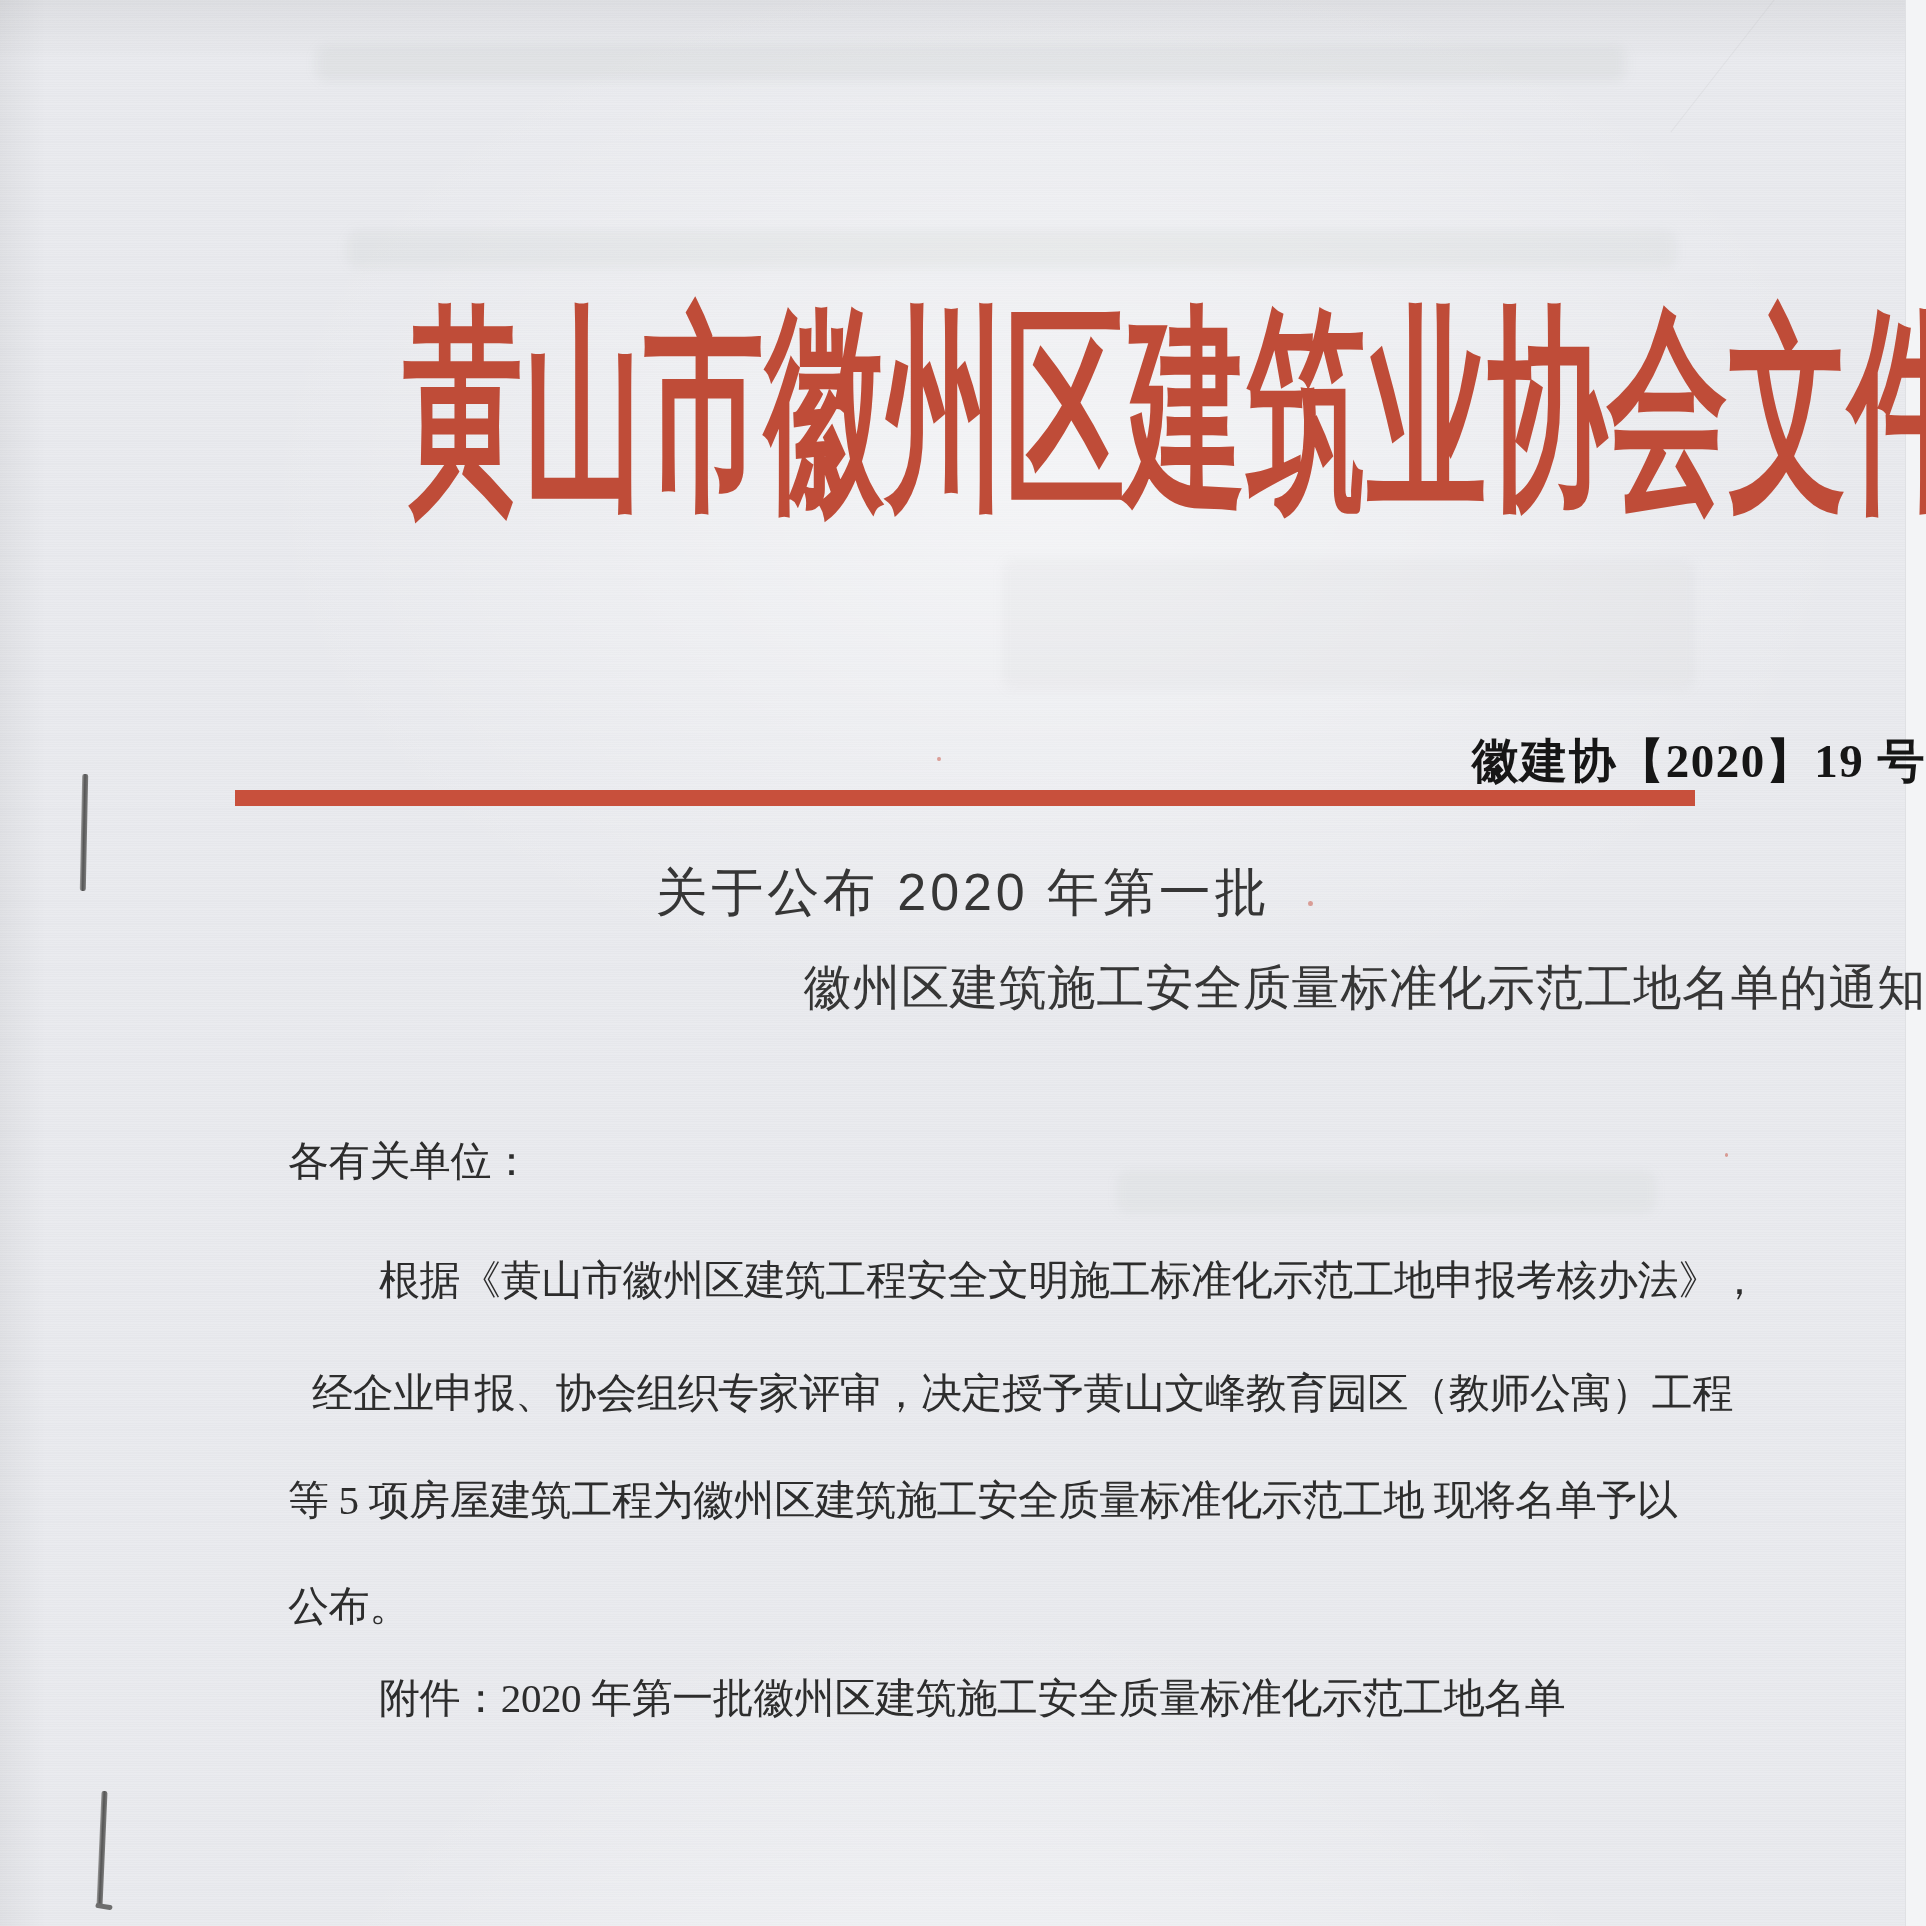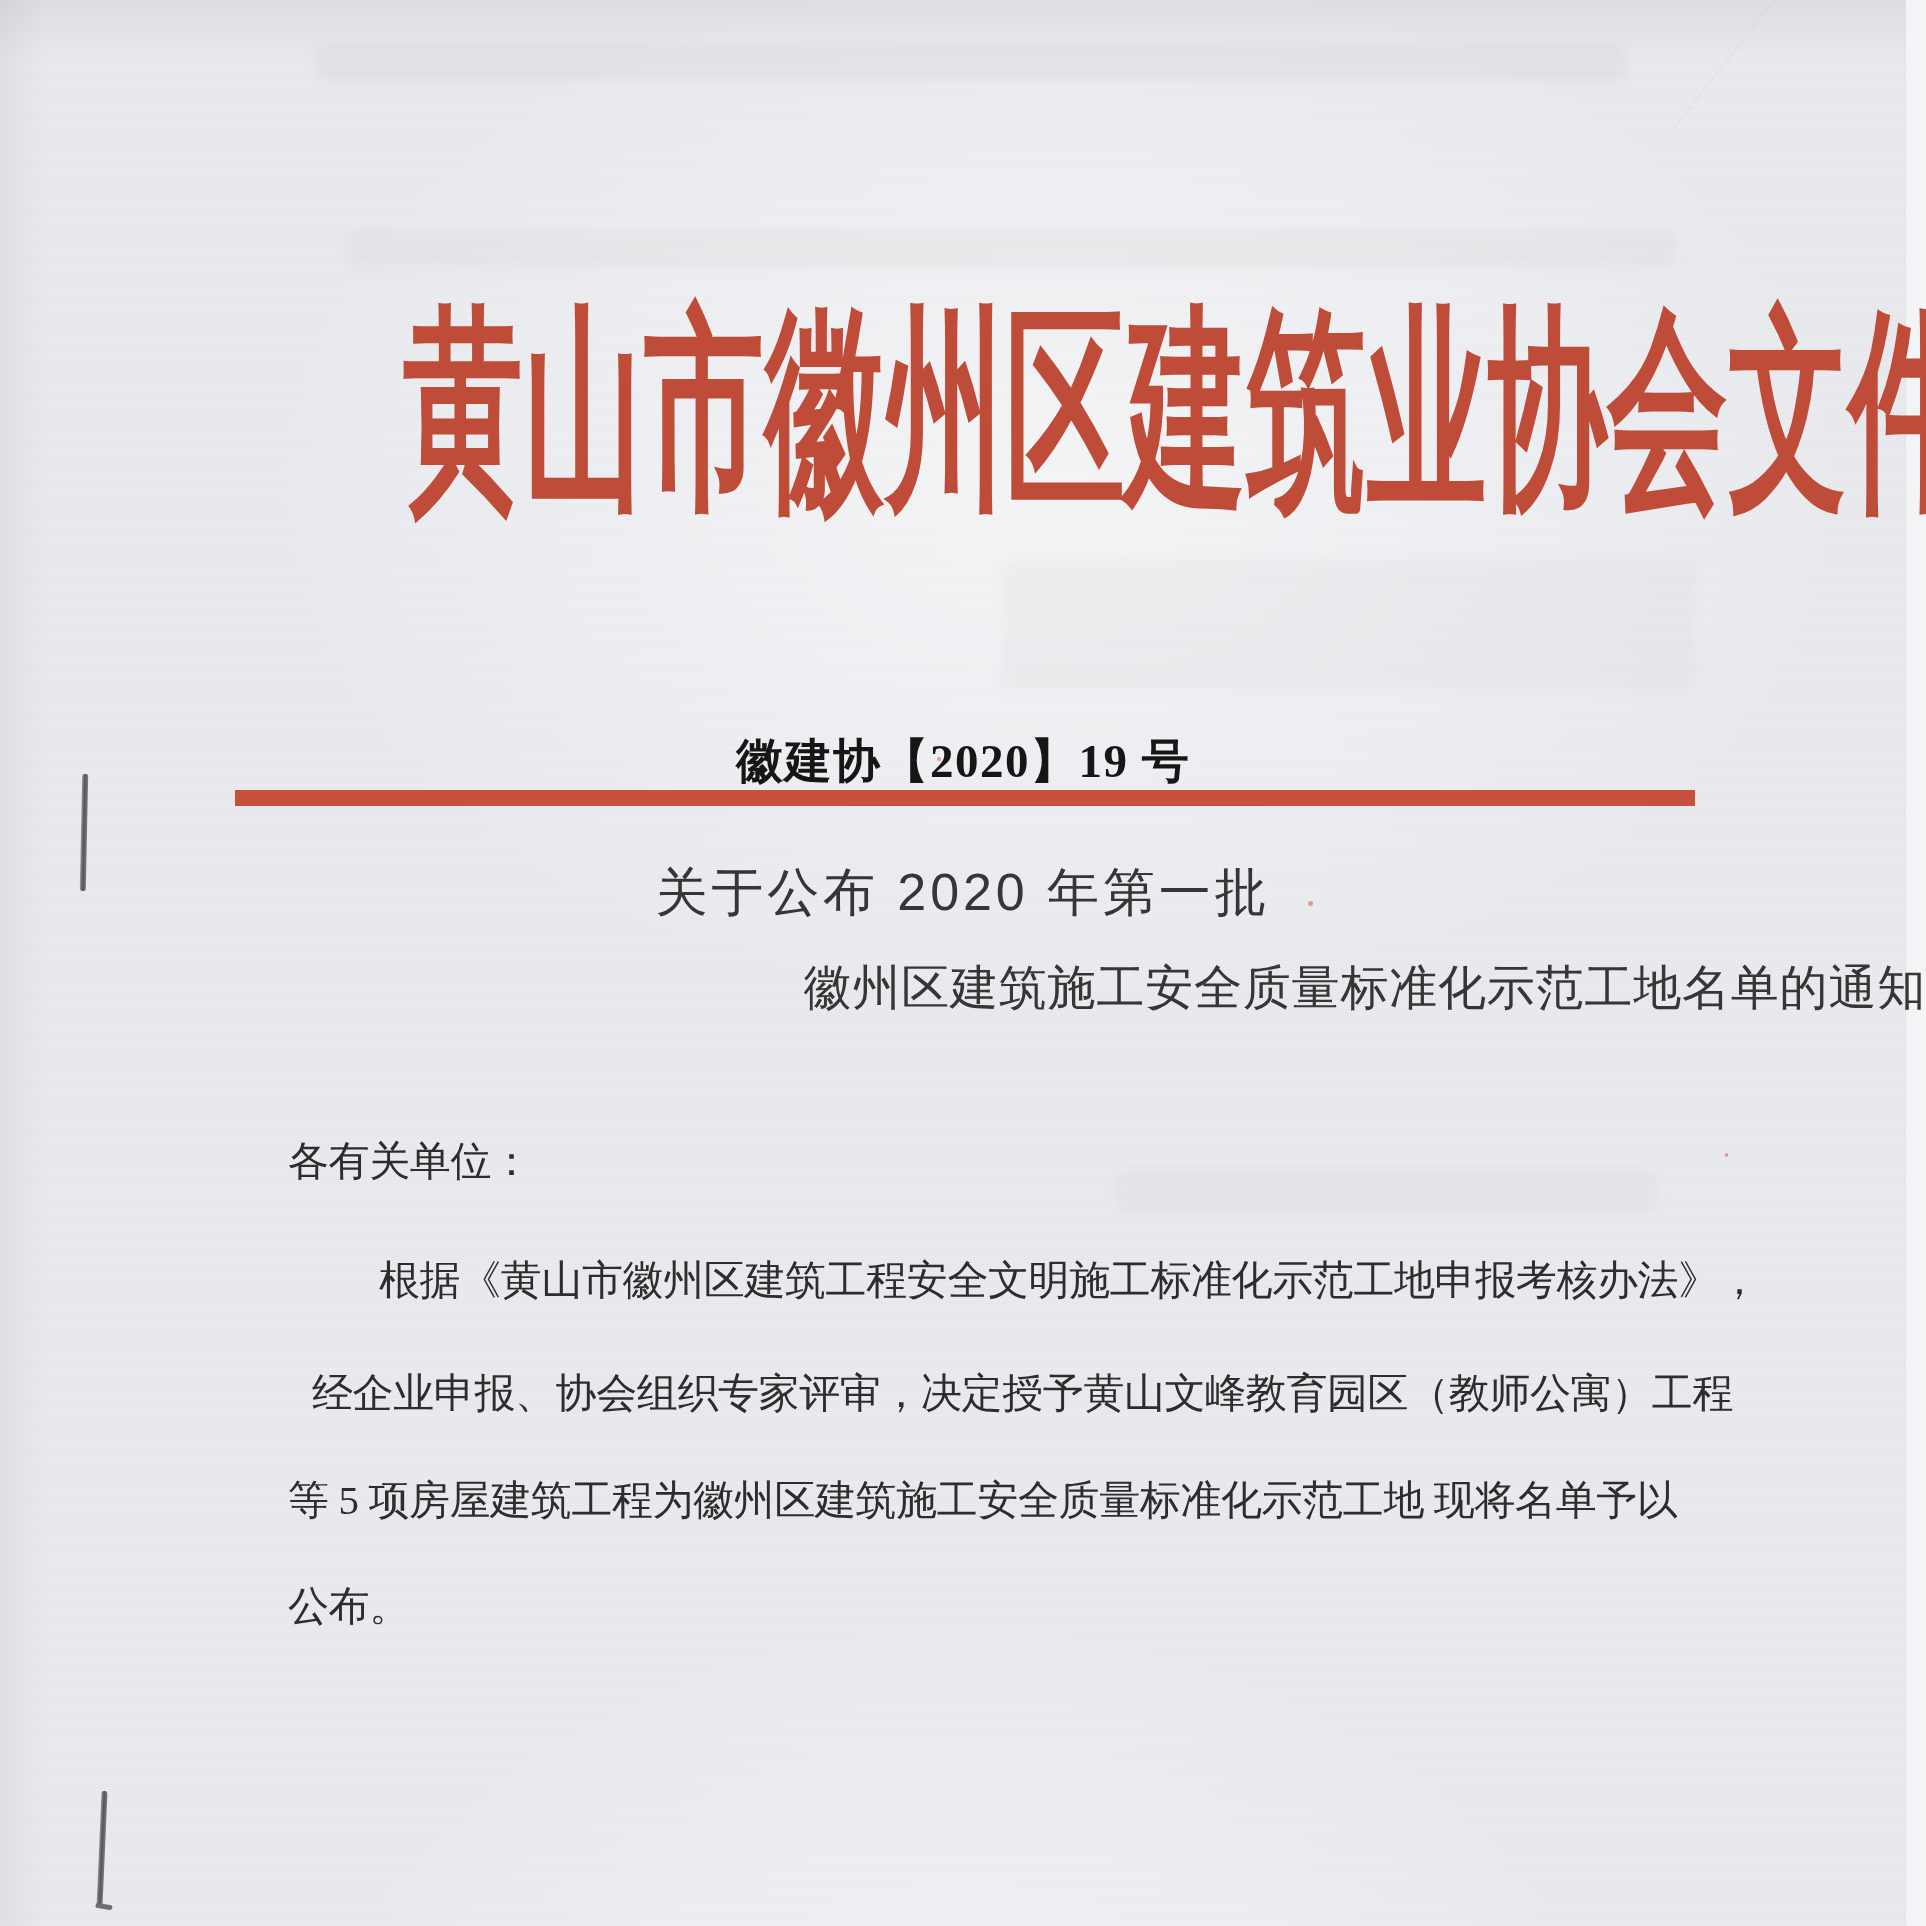--- a/index.html
+++ b/index.html
@@ -27,21 +27,21 @@
   .sp1{left:1308px;top:901px;width:4.6px;height:5.4px;}
   .sp2{left:937px;top:757px;width:3.5px;height:3.9px;}
   .sp3{left:1725px;top:1153px;width:3.1px;height:3.5px;}
 
   .header-title{position:absolute;left:0;top:270px;width:100%;height:285px;
     line-height:285px;text-align:center;white-space:nowrap;}
   .header-title .stretch{display:inline-block;font-size:181px;font-weight:700;
     color:#bf4c38;letter-spacing:1.5px;transform:scale(0.66,1.2);transform-origin:50% 50%;
     font-family:"Liberation Serif", serif;}
 
-  .doc-number{position:absolute;left:0;top:730px;width:100%;text-align:center;
+  .doc-number{position:absolute;left:0;top:730px;width:100%;text-align:right;
     font-size:47px;font-weight:700;color:#161616;letter-spacing:1.5px;}
   .red-rule{position:absolute;left:235px;top:790px;width:1460px;height:16px;background:#c8503c;}
 
   .subject1{position:absolute;left:0;top:858px;width:100%;text-align:center;
     font-family:Liberation Sans, sans-serif;font-size:52px;font-weight:500;
     color:#363636;letter-spacing:3.9px;}
   .subject2{position:absolute;left:0;top:956px;width:100%;text-align:right;
     font-family:"Liberation Sans", sans-serif;font-size:48px;font-weight:500;
     color:#363636;letter-spacing:0.8px;}
 
@@ -83,20 +83,21 @@
   <div class="red-rule"></div>
 
   <div class="subject1">关于公布 2020 年第一批</div>
   <div class="subject2">徽州区建筑施工安全质量标准化示范工地名单的通知</div>
 
   <div class="bodytext salutation">各有关单位：</div>
   <div class="bodytext b1">根据《黄山市徽州区建筑工程安全文明施工标准化示范工地申报考核办法》，</div>
   <div class="bodytext b2">经企业申报、协会组织专家评审，决定授予黄山文峰教育园区（教师公寓）工程</div>
   <div class="bodytext b3">等 5 项房屋建筑工程为徽州区建筑施工安全质量标准化示范工地 现将名单予以</div>
   <div class="bodytext b4">公布。</div>
+  <div class="bodytext attach">附件：2020 年第一批徽州区建筑施工安全质量标准化示范工地名单</div>
 
   <div class="staple staple1"></div>
   <div class="staple staple2">
     <div class="hook"></div>
   </div>
 
 </div>
 
 
 </body></html>

